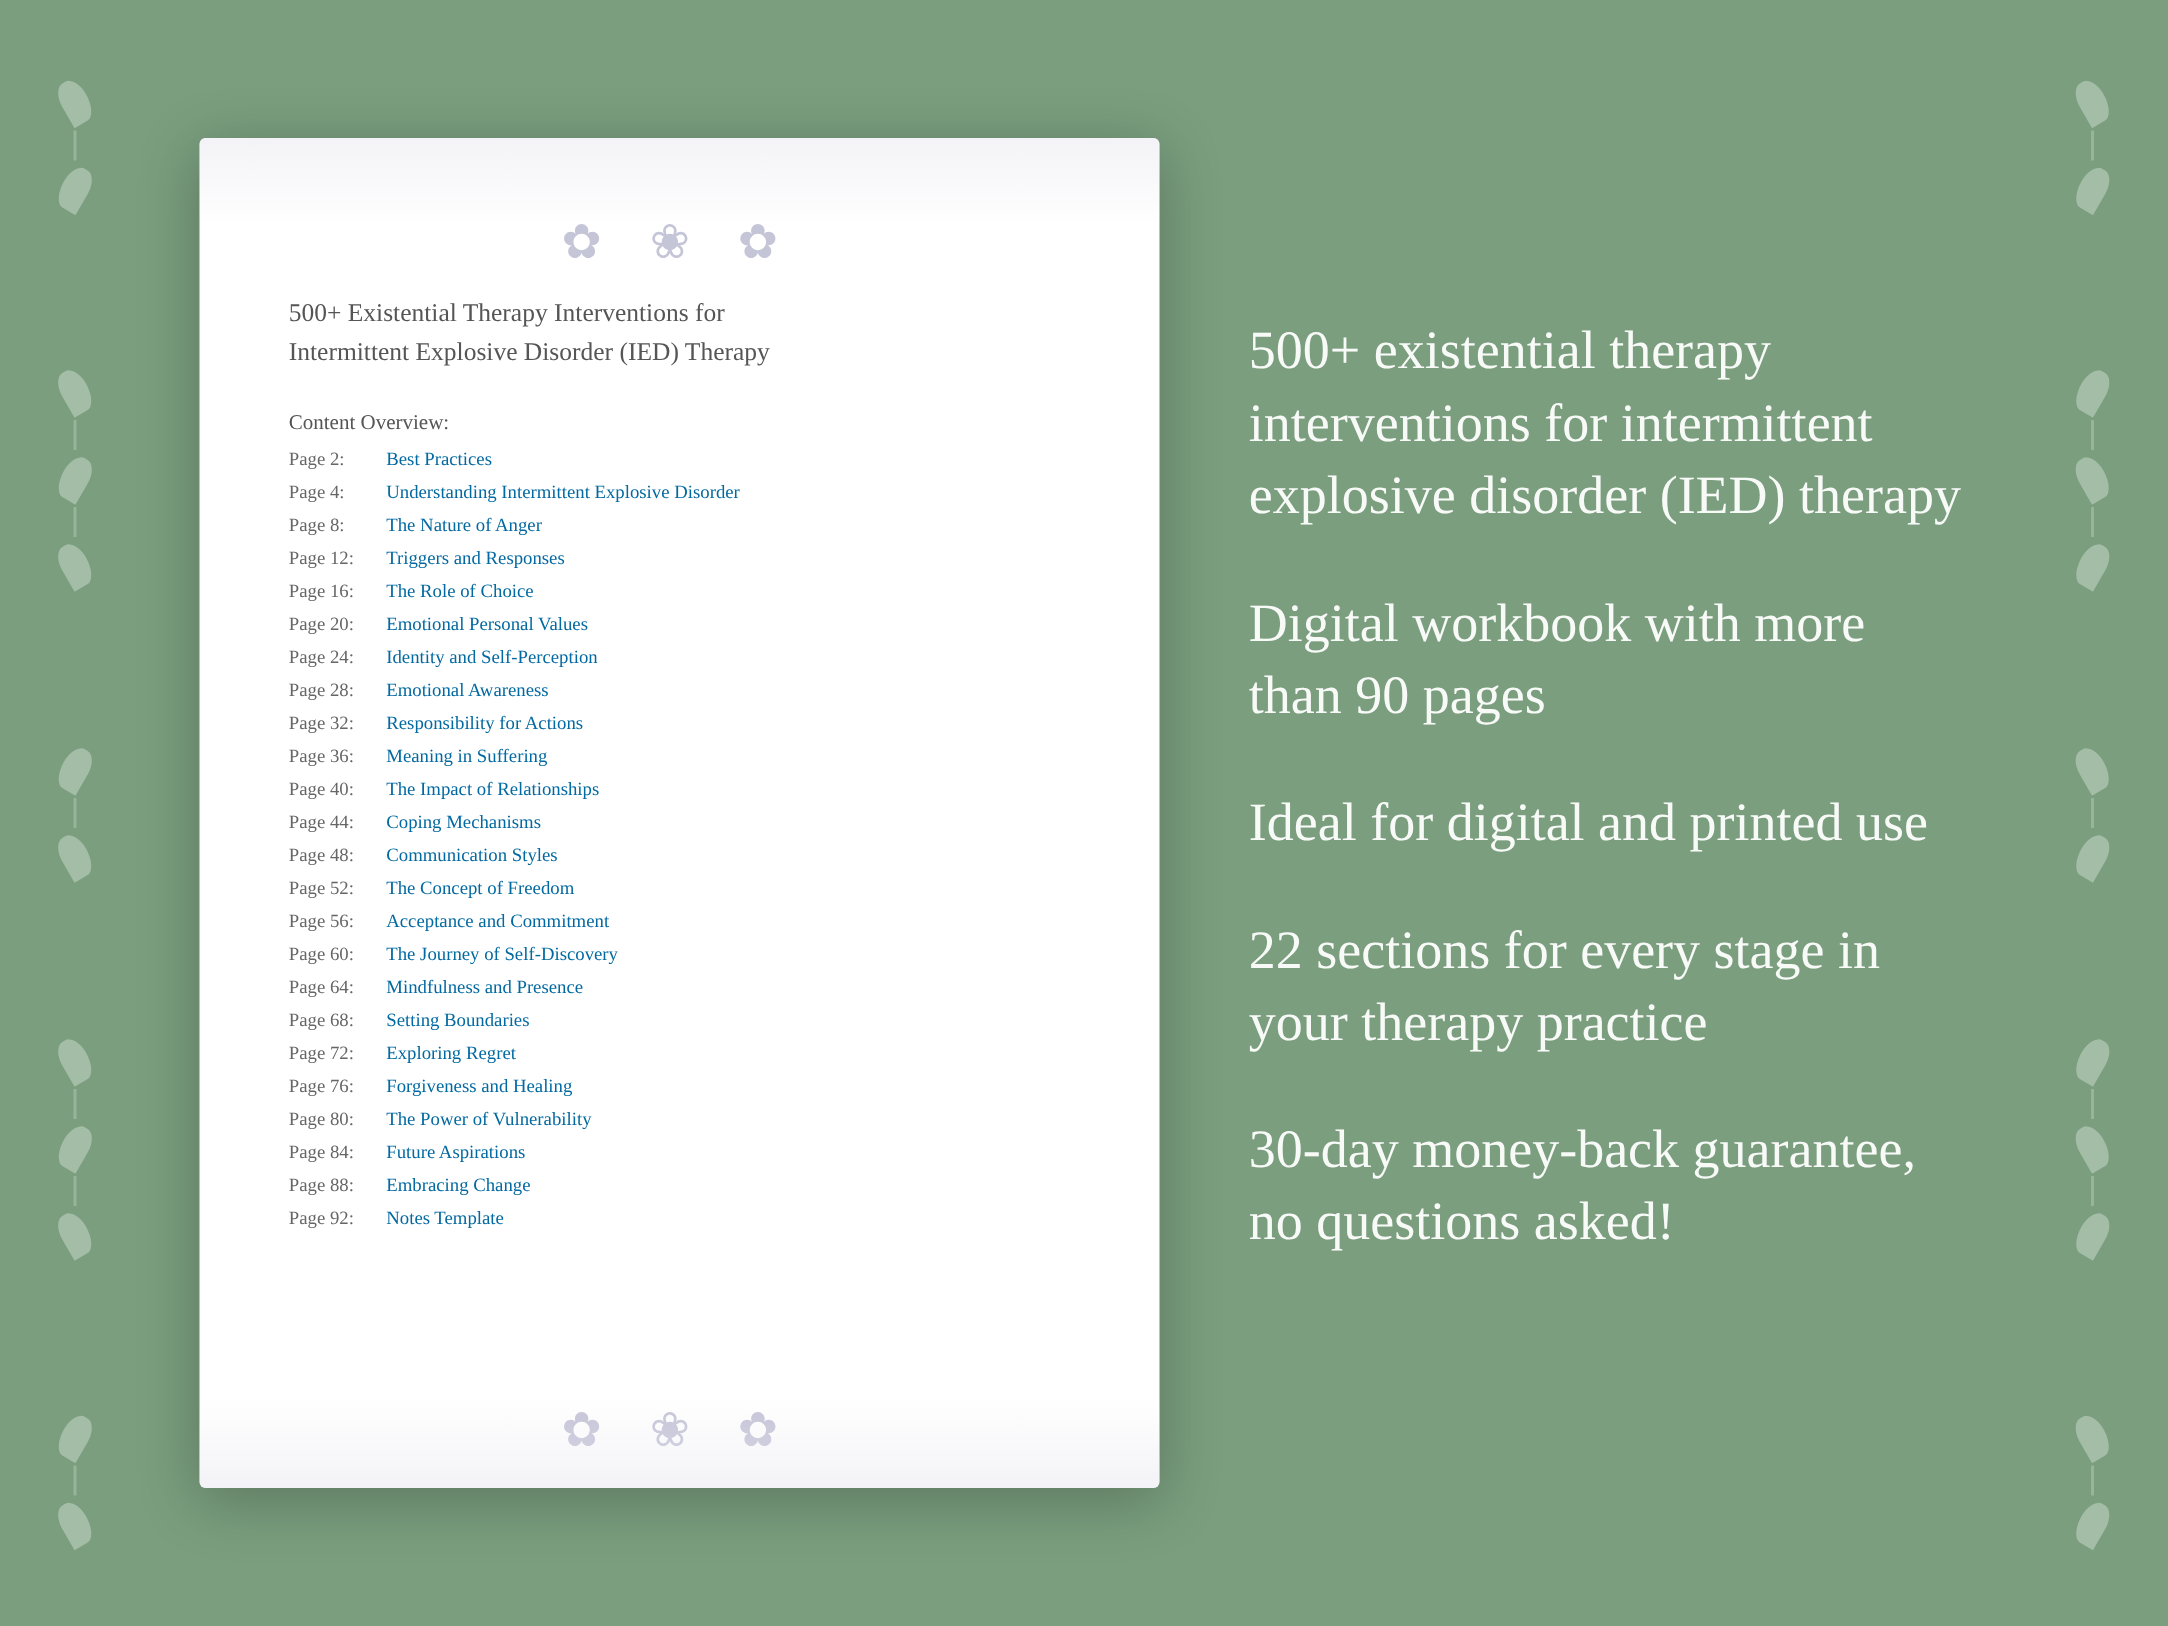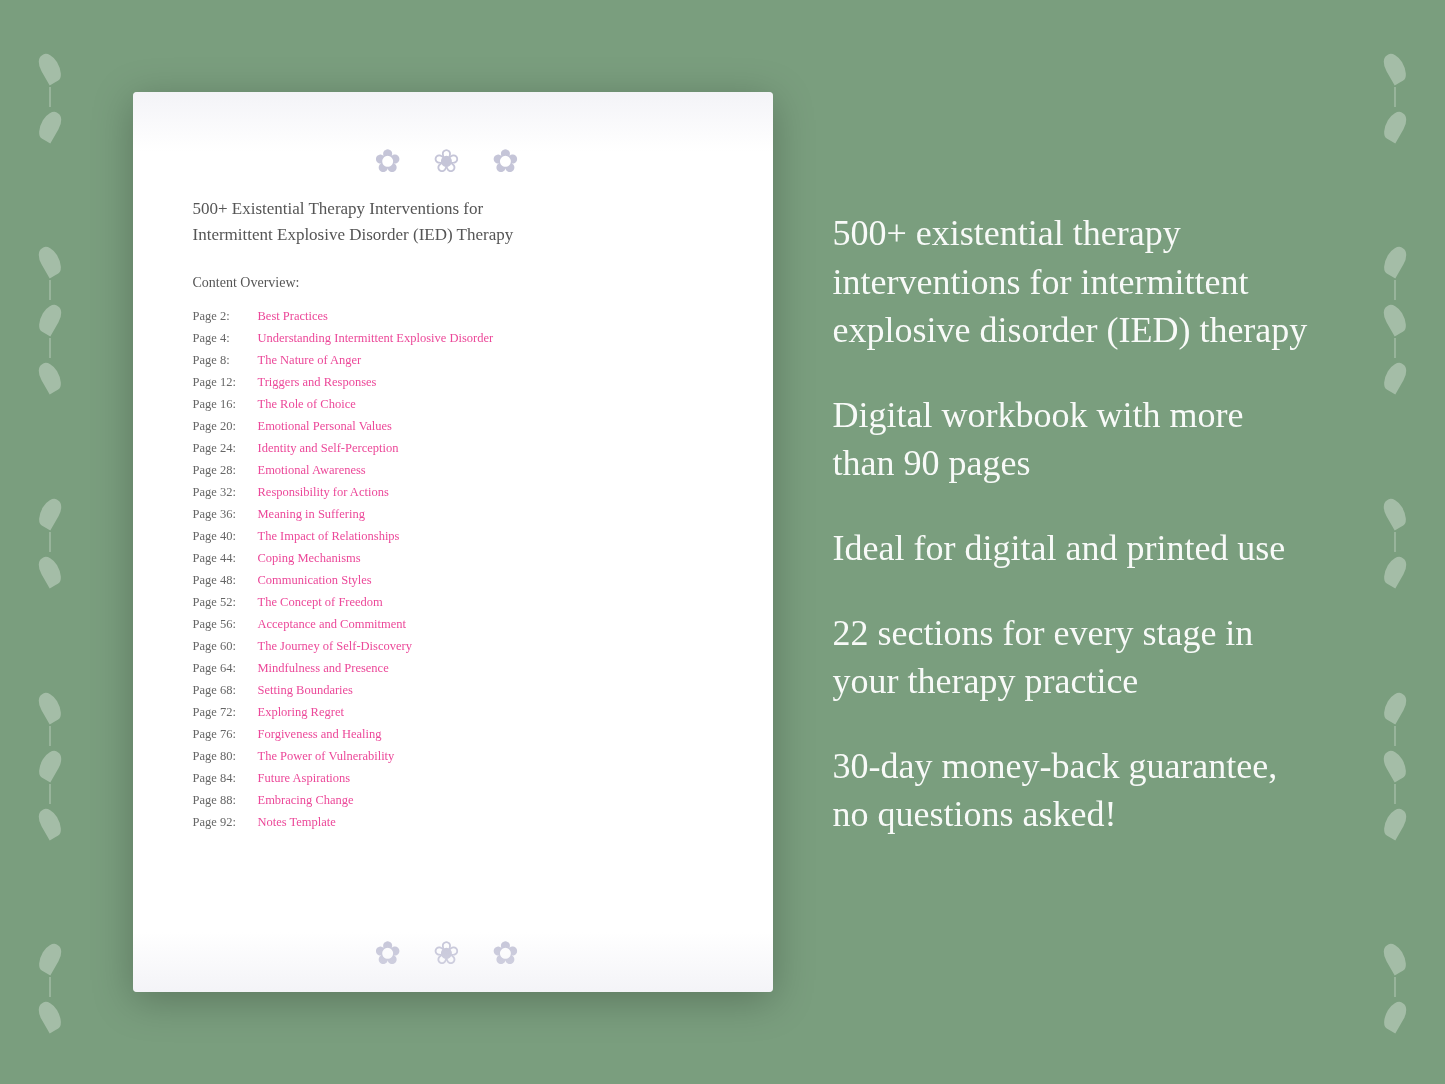--- a/index.html
+++ b/index.html
@@ -85,21 +85,21 @@
       color: #555;
       font-weight: normal;
       margin-bottom: 28px;
       line-height: 1.5;
       font-family: Georgia, serif;
     }
 
     .content-overview-label {
       font-size: 14px;
       color: #555;
-      margin-bottom: 14px;
+      margin-bottom: 4px;
       font-family: Georgia, serif;
     }
 
     .toc-list {
       list-style: none;
     }
 
     .toc-item {
       font-size: 12.5px;
       color: #666;
@@ -108,21 +108,21 @@
       display: flex;
     }
 
     .toc-item .page-ref {
       min-width: 65px;
       color: #666;
       flex-shrink: 0;
     }
 
     .toc-item .page-title {
-      color: #ec4899;
+      color: #0369a1;
       text-align: right;
     }
 
     
     .right-panel {
       flex: 1;
       color: white;
       padding: 20px 0;
     }
 

